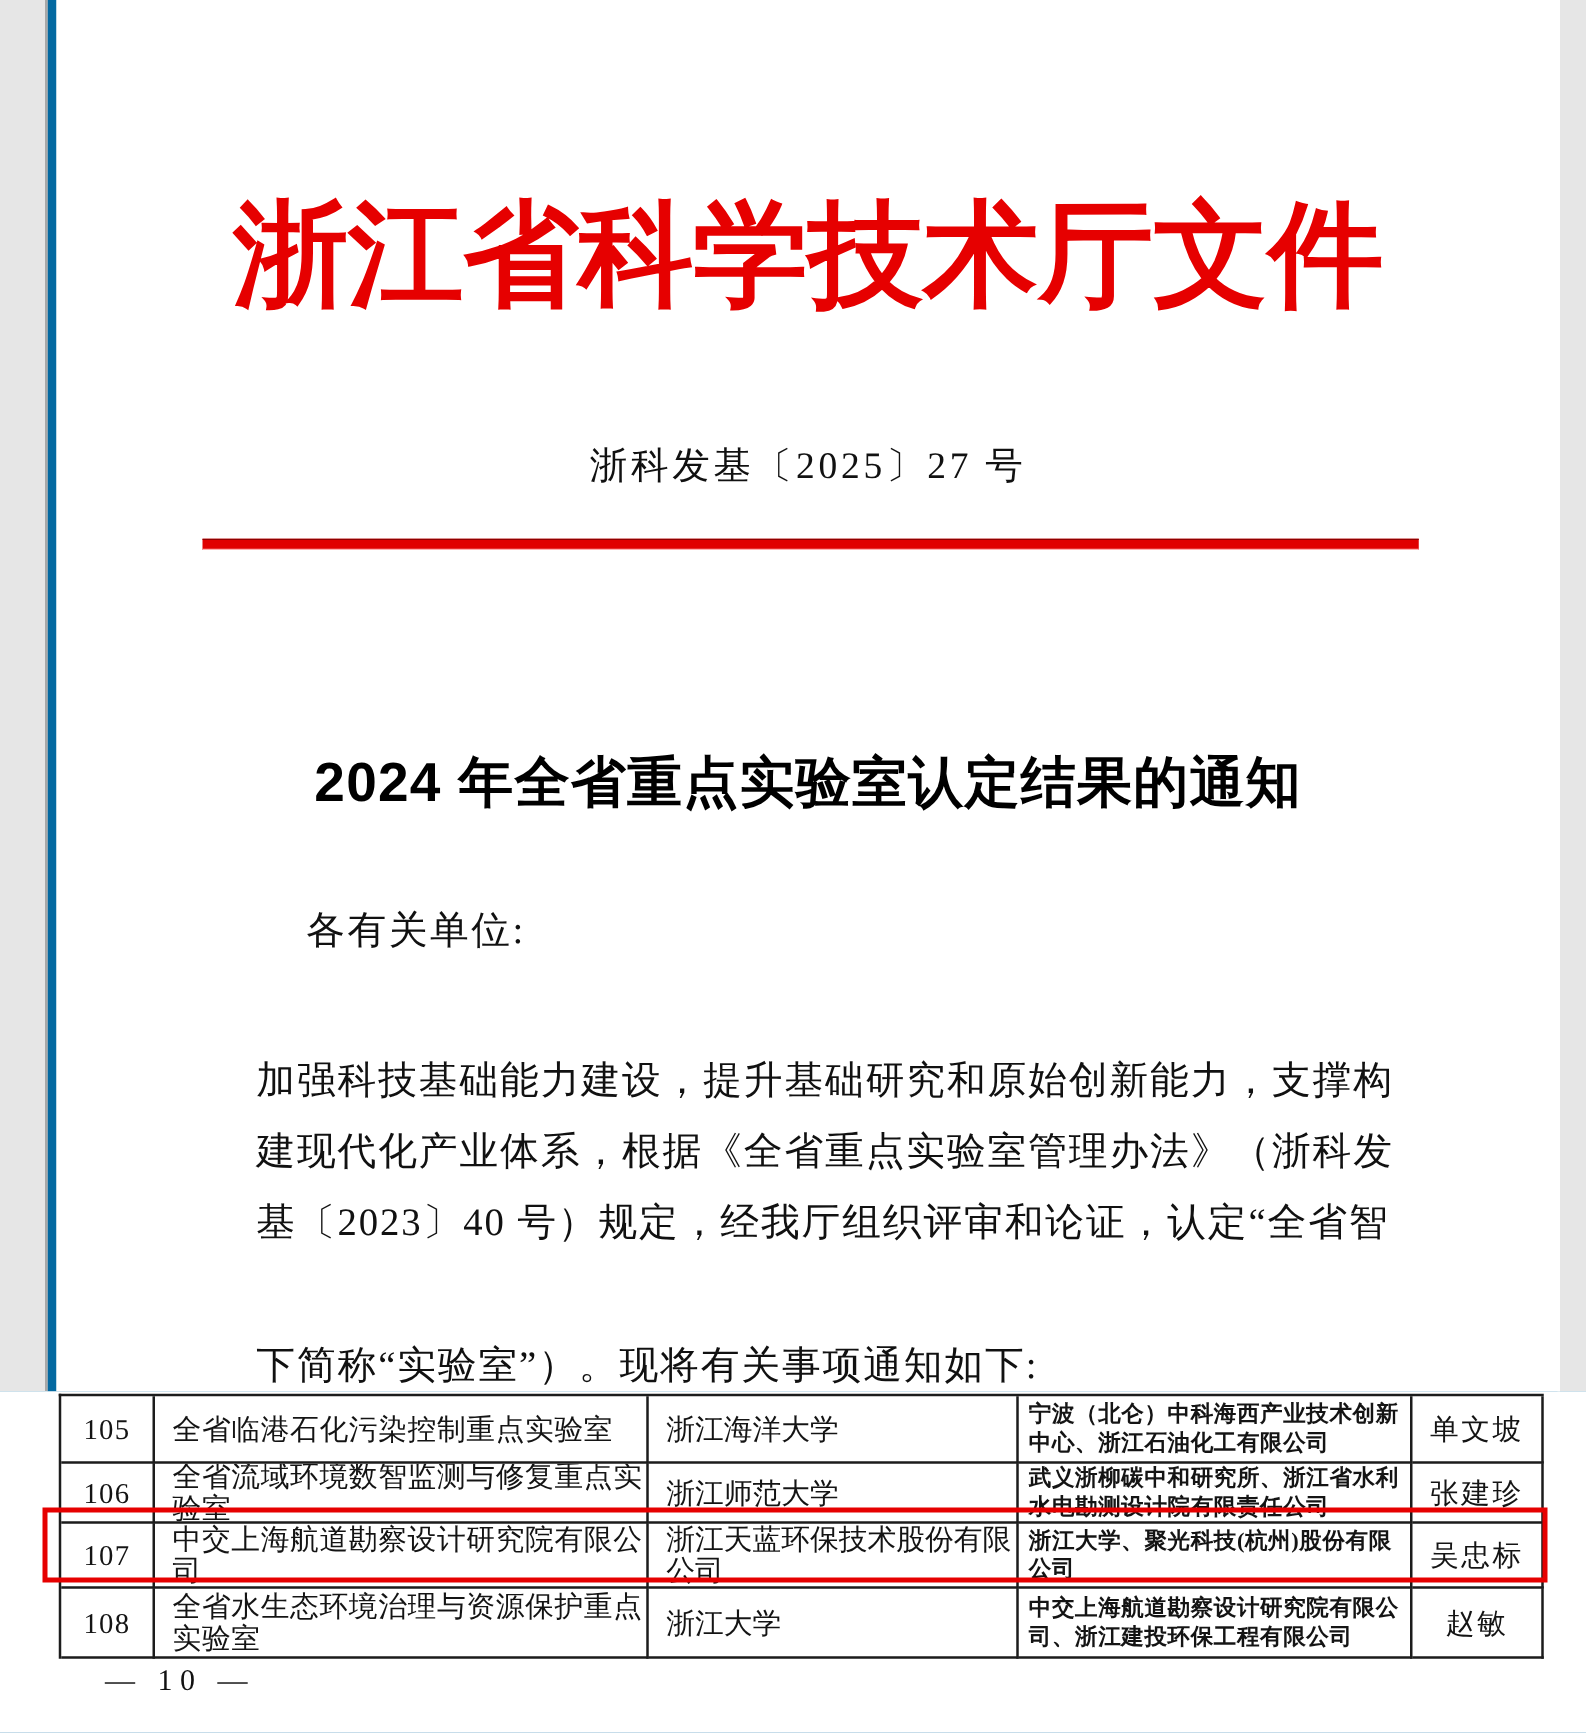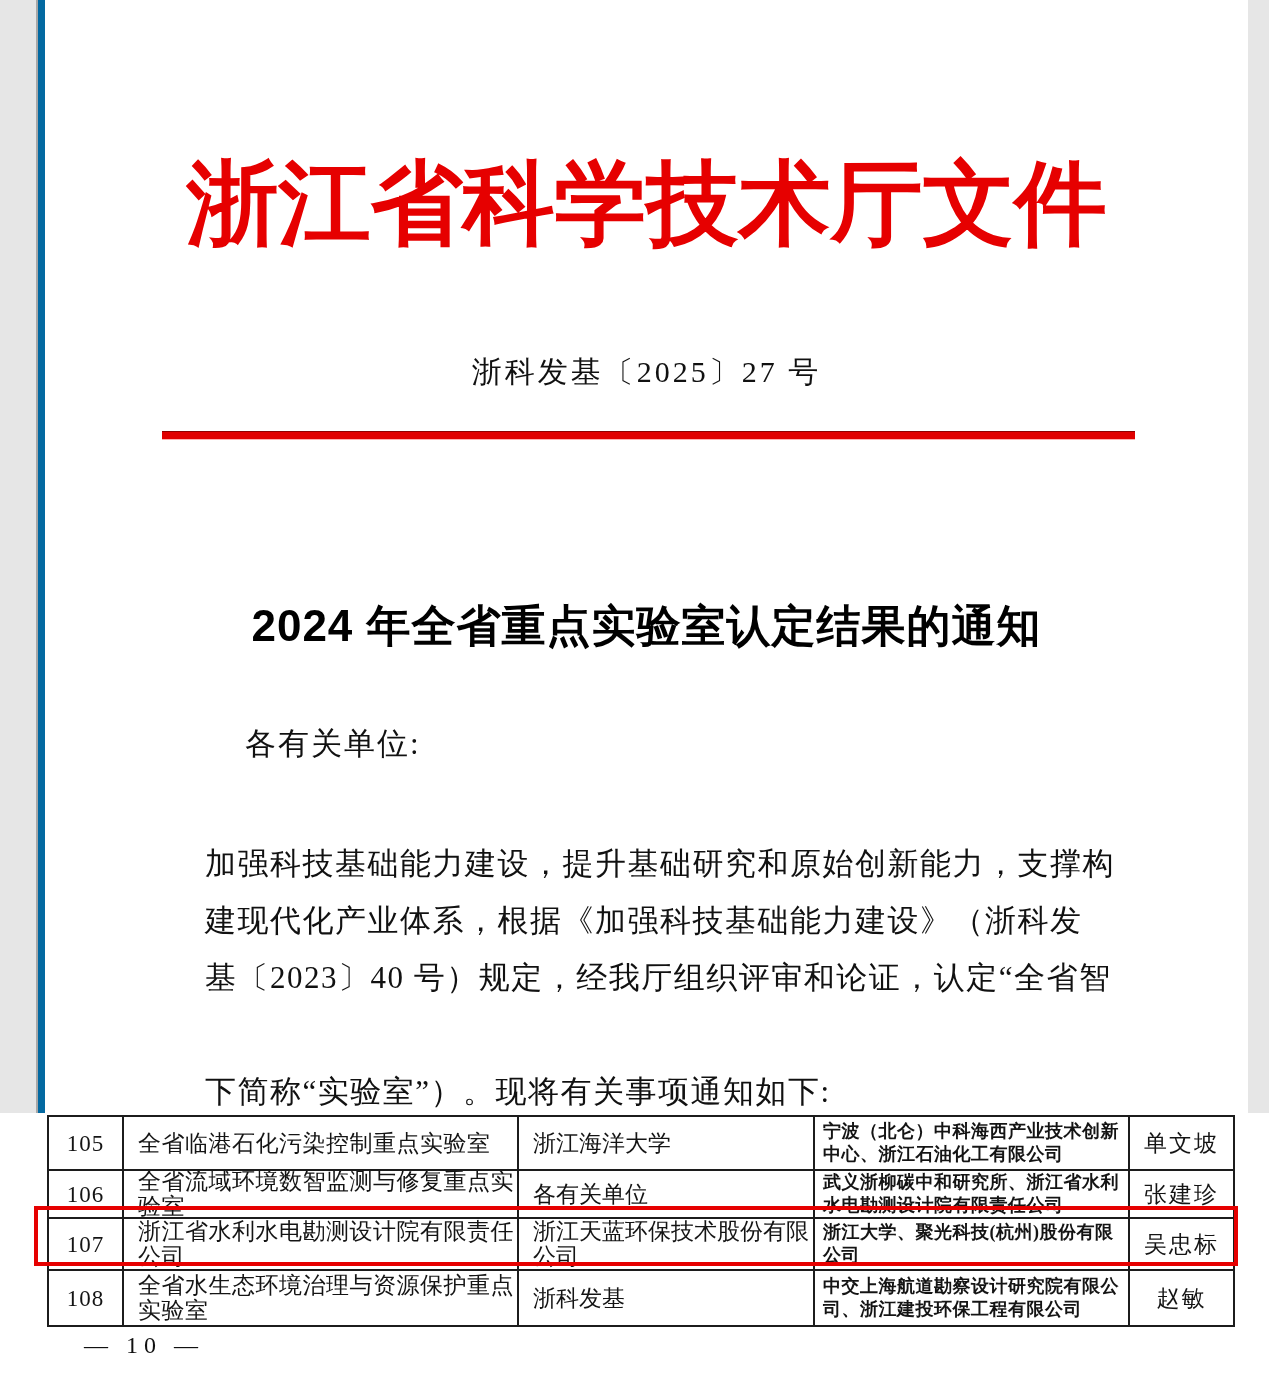--- a/index.html
+++ b/index.html
@@ -95,45 +95,45 @@
   <div class="margin-strip margin-left"></div>
   <div class="margin-strip margin-right"></div>
 
   <div class="doc">
     <div class="red-head">浙江省科学技术厅文件</div>
     <div class="doc-no">浙科发基〔2025〕27 号</div>
     <div class="red-rule"></div>
     <div class="title-line title-2">2024 年全省重点实验室认定结果的通知</div>
     <div class="salutation">各有关单位:</div>
     <div class="bodyline bl1">加强科技基础能力建设，提升基础研究和原始创新能力，支撑构</div>
-    <div class="bodyline bl2">建现代化产业体系，根据《加强科技基础能力建设》（浙科发</div>
+    <div class="bodyline bl2">建现代化产业体系，根据《全省重点实验室管理办法》（浙科发</div>
     <div class="bodyline bl3">基〔2023〕40 号）规定，经我厅组织评审和论证，认定“全省智</div>
     <div class="bodyline bl5">下简称“实验室”）。现将有关事项通知如下:</div>
   </div>
 
   <div class="table-strip">
     <div class="lab-table">
         <div class="cell c-no">105</div>
         <div class="cell c-lab">全省临港石化污染控制重点实验室</div>
         <div class="cell c-host">浙江海洋大学</div>
         <div class="cell c-partners">宁波（北仑）中科海西产业技术创新中心、浙江石油化工有限公司</div>
         <div class="cell c-director">单文坡</div>
         <div class="cell c-no">106</div>
         <div class="cell c-lab">全省流域环境数智监测与修复重点实验室</div>
-        <div class="cell c-host">各有关单位</div>
+        <div class="cell c-host">浙江师范大学</div>
         <div class="cell c-partners">武义浙柳碳中和研究所、浙江省水利水电勘测设计院有限责任公司</div>
         <div class="cell c-director">张建珍</div>
         <div class="cell c-no">107</div>
-        <div class="cell c-lab">浙江省水利水电勘测设计院有限责任公司</div>
+        <div class="cell c-lab">中交上海航道勘察设计研究院有限公司</div>
         <div class="cell c-host">浙江天蓝环保技术股份有限公司</div>
         <div class="cell c-partners">浙江大学、聚光科技(杭州)股份有限公司</div>
         <div class="cell c-director">吴忠标</div>
         <div class="cell c-no">108</div>
         <div class="cell c-lab">全省水生态环境治理与资源保护重点实验室</div>
-        <div class="cell c-host">浙科发基</div>
+        <div class="cell c-host">浙江大学</div>
         <div class="cell c-partners">中交上海航道勘察设计研究院有限公司、浙江建投环保工程有限公司</div>
         <div class="cell c-director">赵敏</div>
       </div>
   </div>
 
   <div class="highlight-box"></div>
   <div class="page-no">— 10 —</div>
 
 </div>
 

